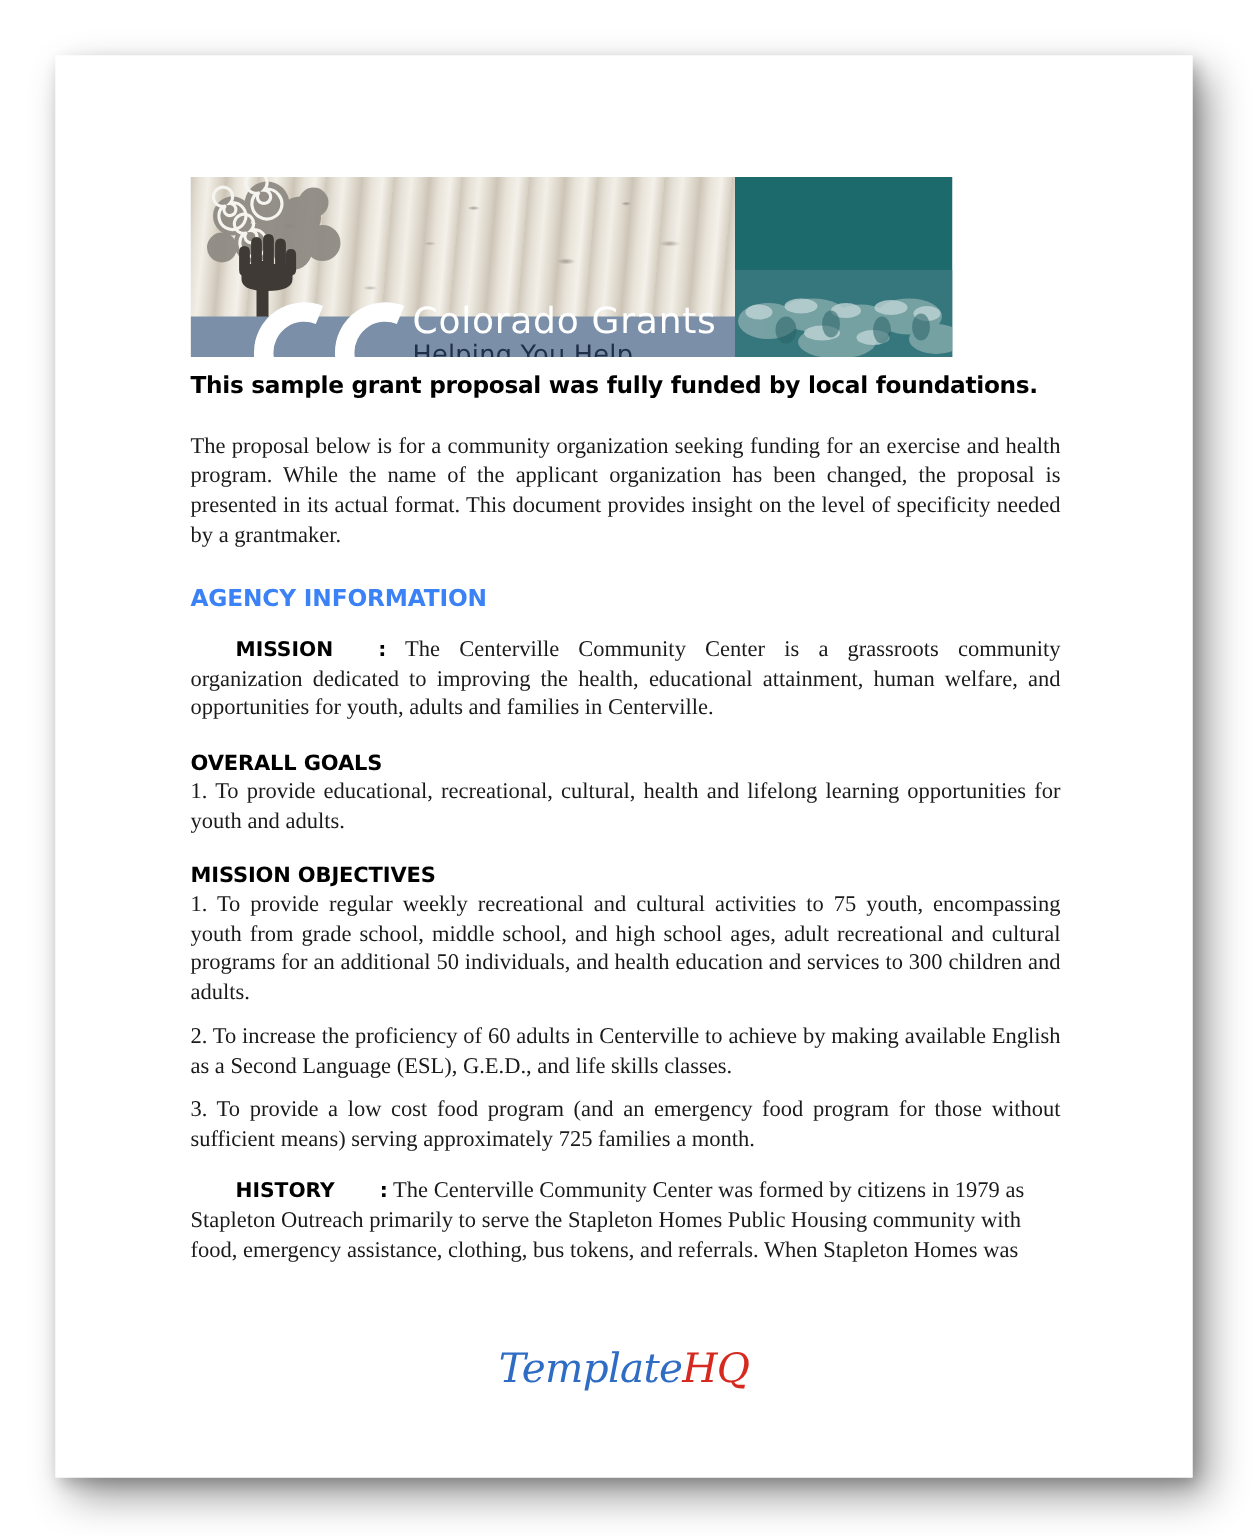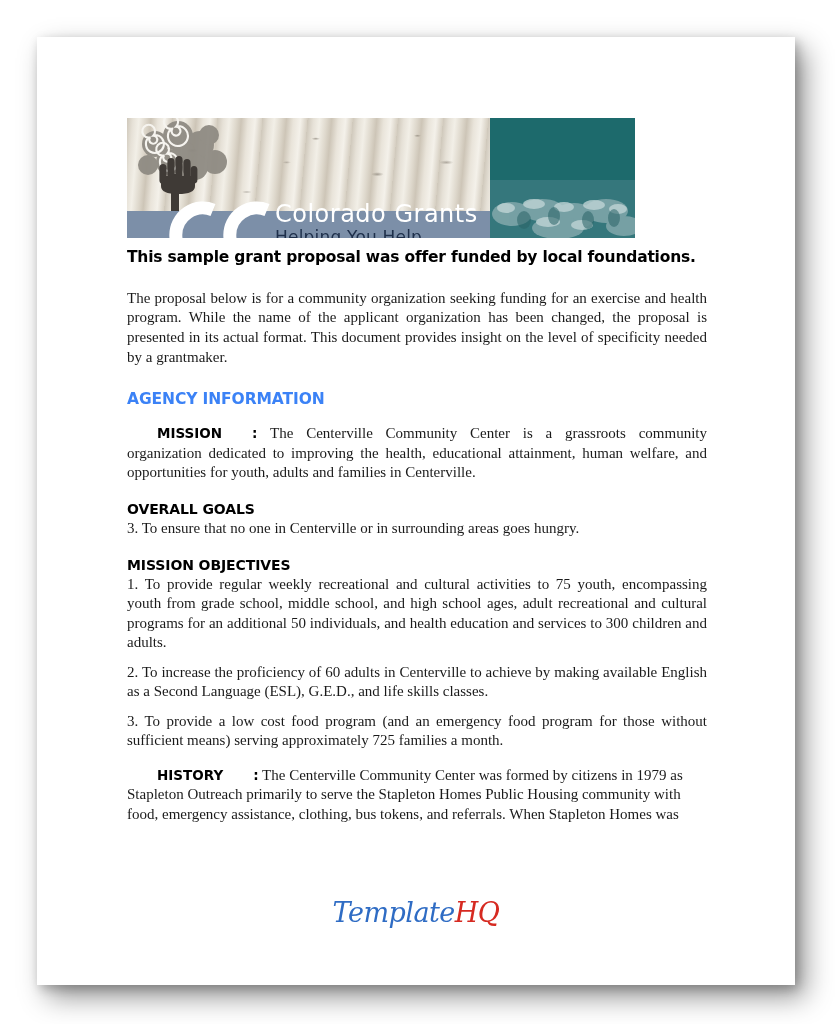--- a/index.html
+++ b/index.html
@@ -283,30 +283,30 @@
             <ellipse cx="98" cy="40" rx="6" ry="9"></ellipse>
             <ellipse cx="124" cy="38" rx="6" ry="9"></ellipse>
           </g>
         </svg>
       </div>
     </div>
   </div>
 
   <div class="doc">
 
-    <p class="headline">This sample grant proposal was offer funded by local foundations.</p>
+    <p class="headline">This sample grant proposal was fully funded by local foundations.</p>
 
     <p class="para">The proposal below is for a community organization seeking funding for an exercise and health program. While the name of the applicant organization has been changed, the proposal is presented in its actual format. This document provides insight on the level of specificity needed by a grantmaker.</p>
 
     <h2 class="section-head">AGENCY INFORMATION</h2>
 
     <p class="para"><span class="inline-label">MISSION</span><span class="inline-label">:</span><span> The Centerville Community Center is a grassroots community organization dedicated to improving the health, educational attainment, human welfare, and opportunities for youth, adults and families in Centerville.</span></p>
 
     <h3 class="sub-head">OVERALL GOALS</h3>
-    <p class="list-item">3. To ensure that no one in Centerville or in surrounding areas goes hungry.</p>
+    <p class="list-item">1. To provide educational, recreational, cultural, health and lifelong learning opportunities for youth and adults.</p>
 
     <h3 class="sub-head">MISSION OBJECTIVES</h3>
     <p class="list-item">1. To provide regular weekly recreational and cultural activities to 75 youth, encompassing youth from grade school, middle school, and high school ages, adult recreational and cultural programs for an additional 50 individuals, and health education and services to 300 children and adults.</p>
     <div class="gap-md"></div>
     <p class="list-item">2. To increase the proficiency of 60 adults in Centerville to achieve by making available English as a Second Language (ESL), G.E.D., and life skills classes.</p>
     <div class="gap-md"></div>
     <p class="list-item">3. To provide a low cost food program (and an emergency food program for those without sufficient means) serving approximately 725 families a month.</p>
 
     <div class="gap-lg"></div>
 

